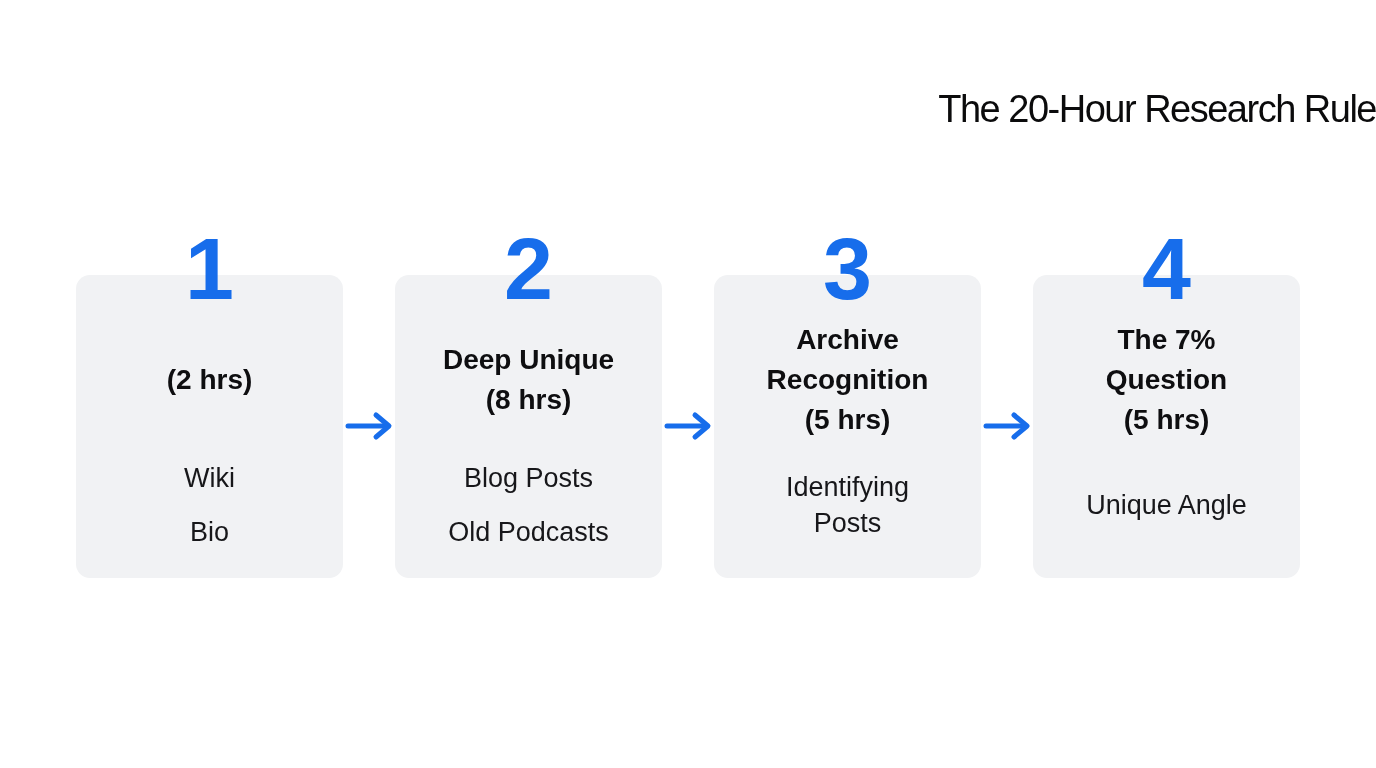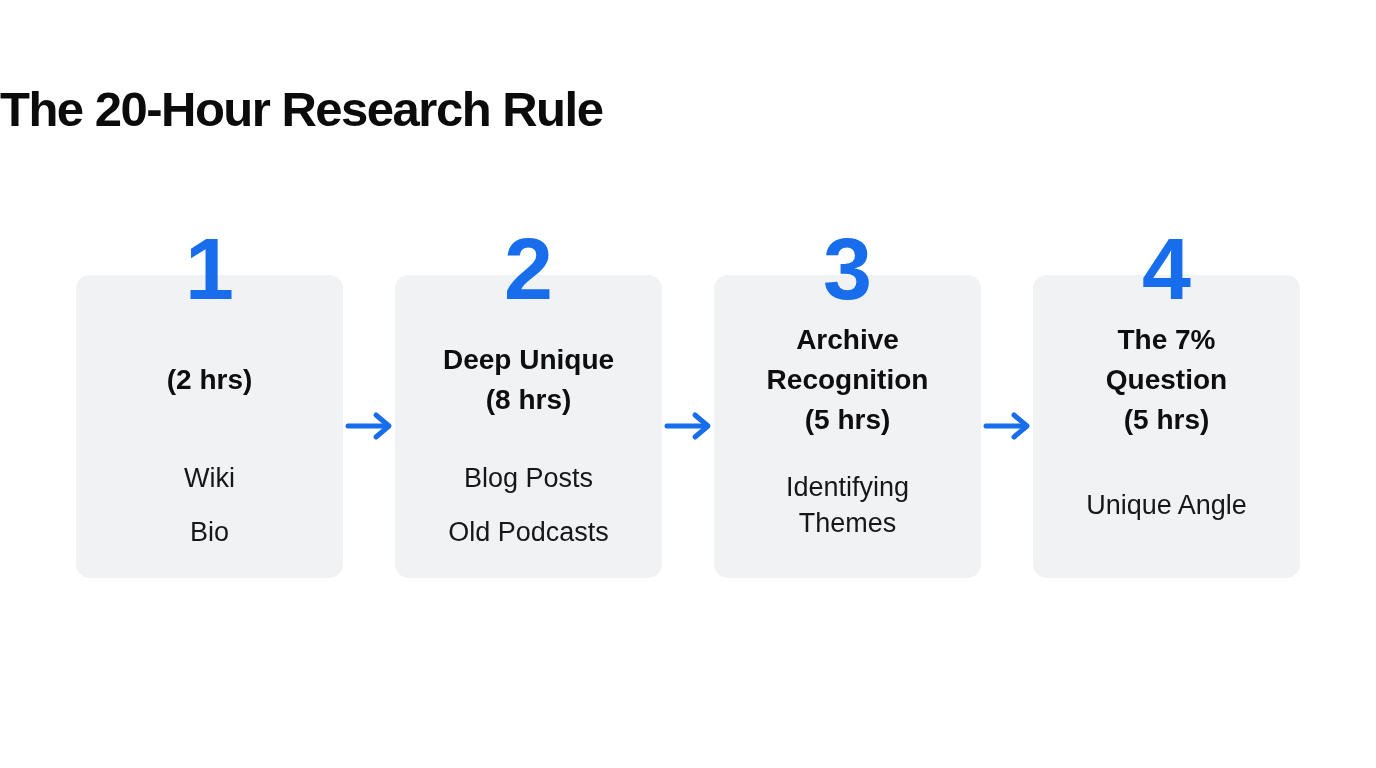--- a/index.html
+++ b/index.html
@@ -14,23 +14,23 @@
   html, body {
     width: 1376px; height: 768px;
     background: var(--page-bg);
     font-family: "Liberation Sans", sans-serif;
     overflow: hidden;
     position: relative;
   }
   .page-title {
     position: absolute;
     top: 74px; left: 0; right: 0;
-    text-align: left;
-    font-size: 49px;
-    font-weight: bold;
+    text-align: right;
+    font-size: 38px;
+    font-weight: normal;
     letter-spacing: -1.5px;
     color: var(--title-text);
     line-height: 70px;
   }
   .flow-row {
     position: absolute;
     top: 230px; left: 0; right: 0;
     display: flex;
     justify-content: center;
     align-items: flex-start;
@@ -147,21 +147,21 @@
   </div>
 
   <div class="step-col">
     <div class="step-number">3</div>
     <div class="step-card">
       <div class="card-heading">
         <span>Archive Recognition</span>
         <span>(5 hrs)</span>
       </div>
       <div class="card-items">
-        <div class="card-item">Identifying Themes</div>
+        <div class="card-item">Identifying Posts</div>
       </div>
     </div>
   </div>
 
   <div class="arrow-cell">
     <svg width="48" height="32" viewBox="0 0 48 32" fill="none">
       <line x1="3" y1="16" x2="41" y2="16" stroke="currentColor" stroke-width="5" stroke-linecap="round"></line>
       <polyline points="31,5 44,16 31,27" stroke="currentColor" stroke-width="5" stroke-linecap="round" stroke-linejoin="round" fill="none"></polyline>
     </svg>
   </div>

